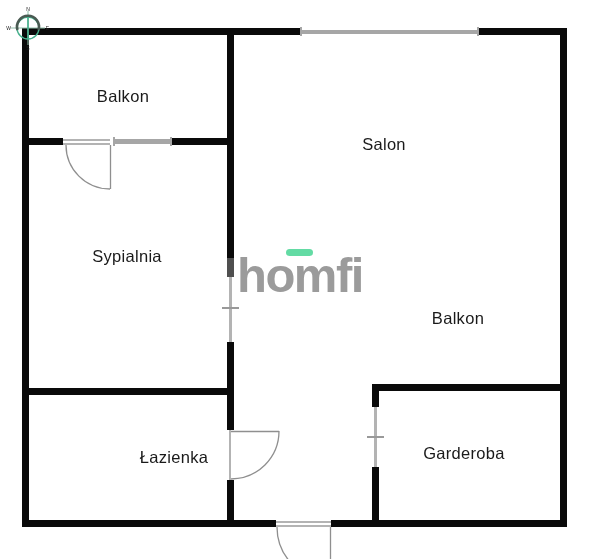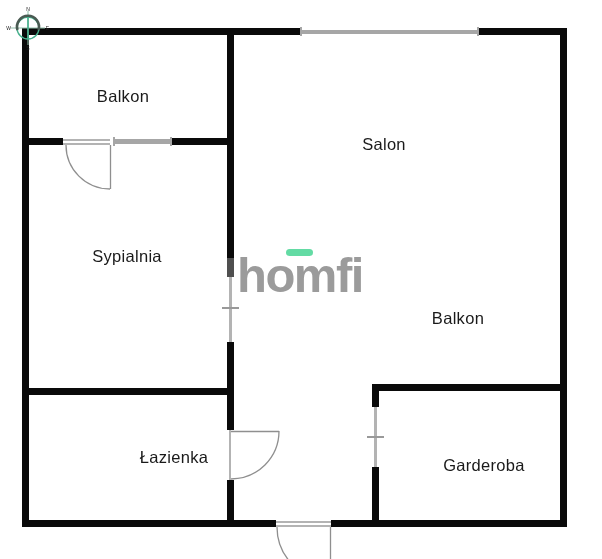--- a/index.html
+++ b/index.html
@@ -108,21 +108,21 @@
       <line x1="330.5" y1="527" x2="330.5" y2="559"></line>
       <path d="M 277 527 A 53 53 0 0 0 330 580"></path>
     </g>
   </svg>
 
   <div class="room-label" style="left:123px;top:96px;">Balkon</div>
   <div class="room-label" style="left:384px;top:144px;">Salon</div>
   <div class="room-label" style="left:127px;top:256px;">Sypialnia</div>
   <div class="room-label" style="left:458px;top:318px;">Balkon</div>
   <div class="room-label" style="left:130px;top:457px;margin-left:44px;">Łazienka</div>
-  <div class="room-label" style="left:484px;top:453px;margin-top:12px;">Garderoba</div>
+  <div class="room-label" style="left:464px;top:453px;">Garderoba</div>
 
   <div id="logo">
     <div class="logo-macron"></div>
     <span class="logo-text">homfi</span>
   </div>
 
   <svg id="compass" width="44" height="44" viewBox="0 0 44 44">
     <line x1="22" y1="5" x2="22" y2="39" stroke="#8fbfa9" stroke-width="1"></line>
     <line x1="5" y1="22" x2="39" y2="22" stroke="#8fbfa9" stroke-width="1"></line>
     <circle cx="22" cy="22" r="11" fill="none" stroke="#45b08c" stroke-width="1.4"></circle>

